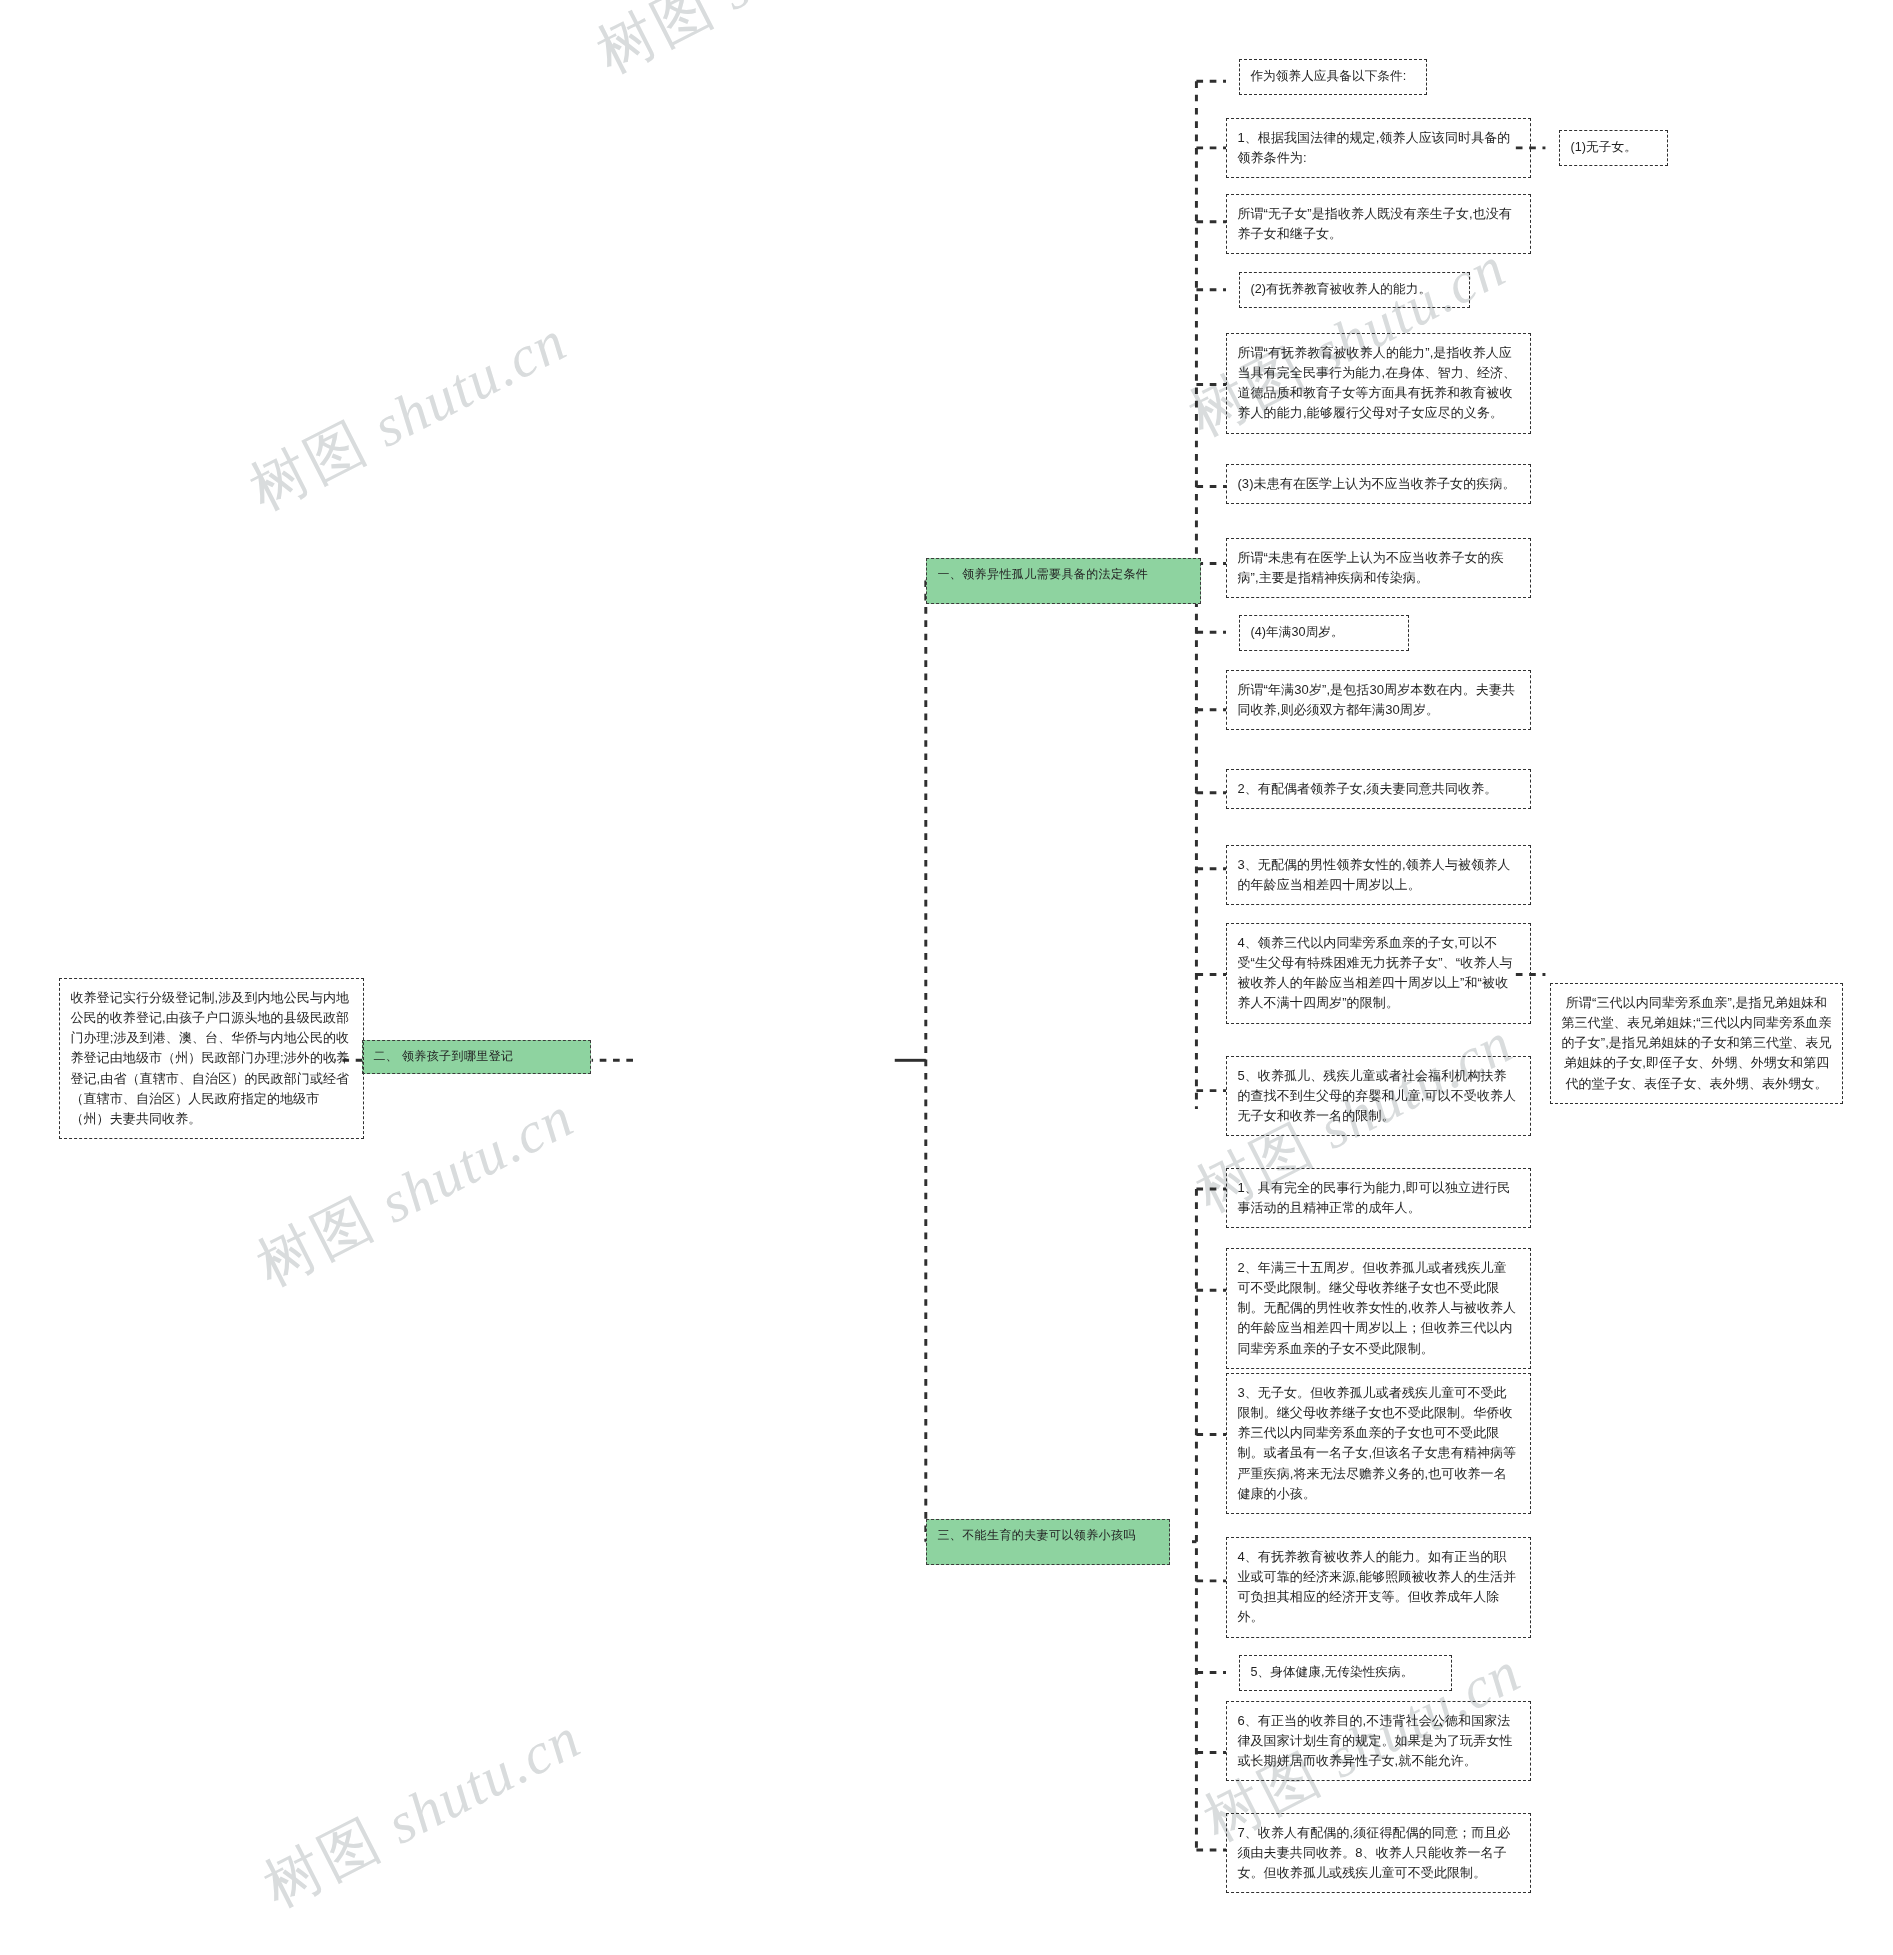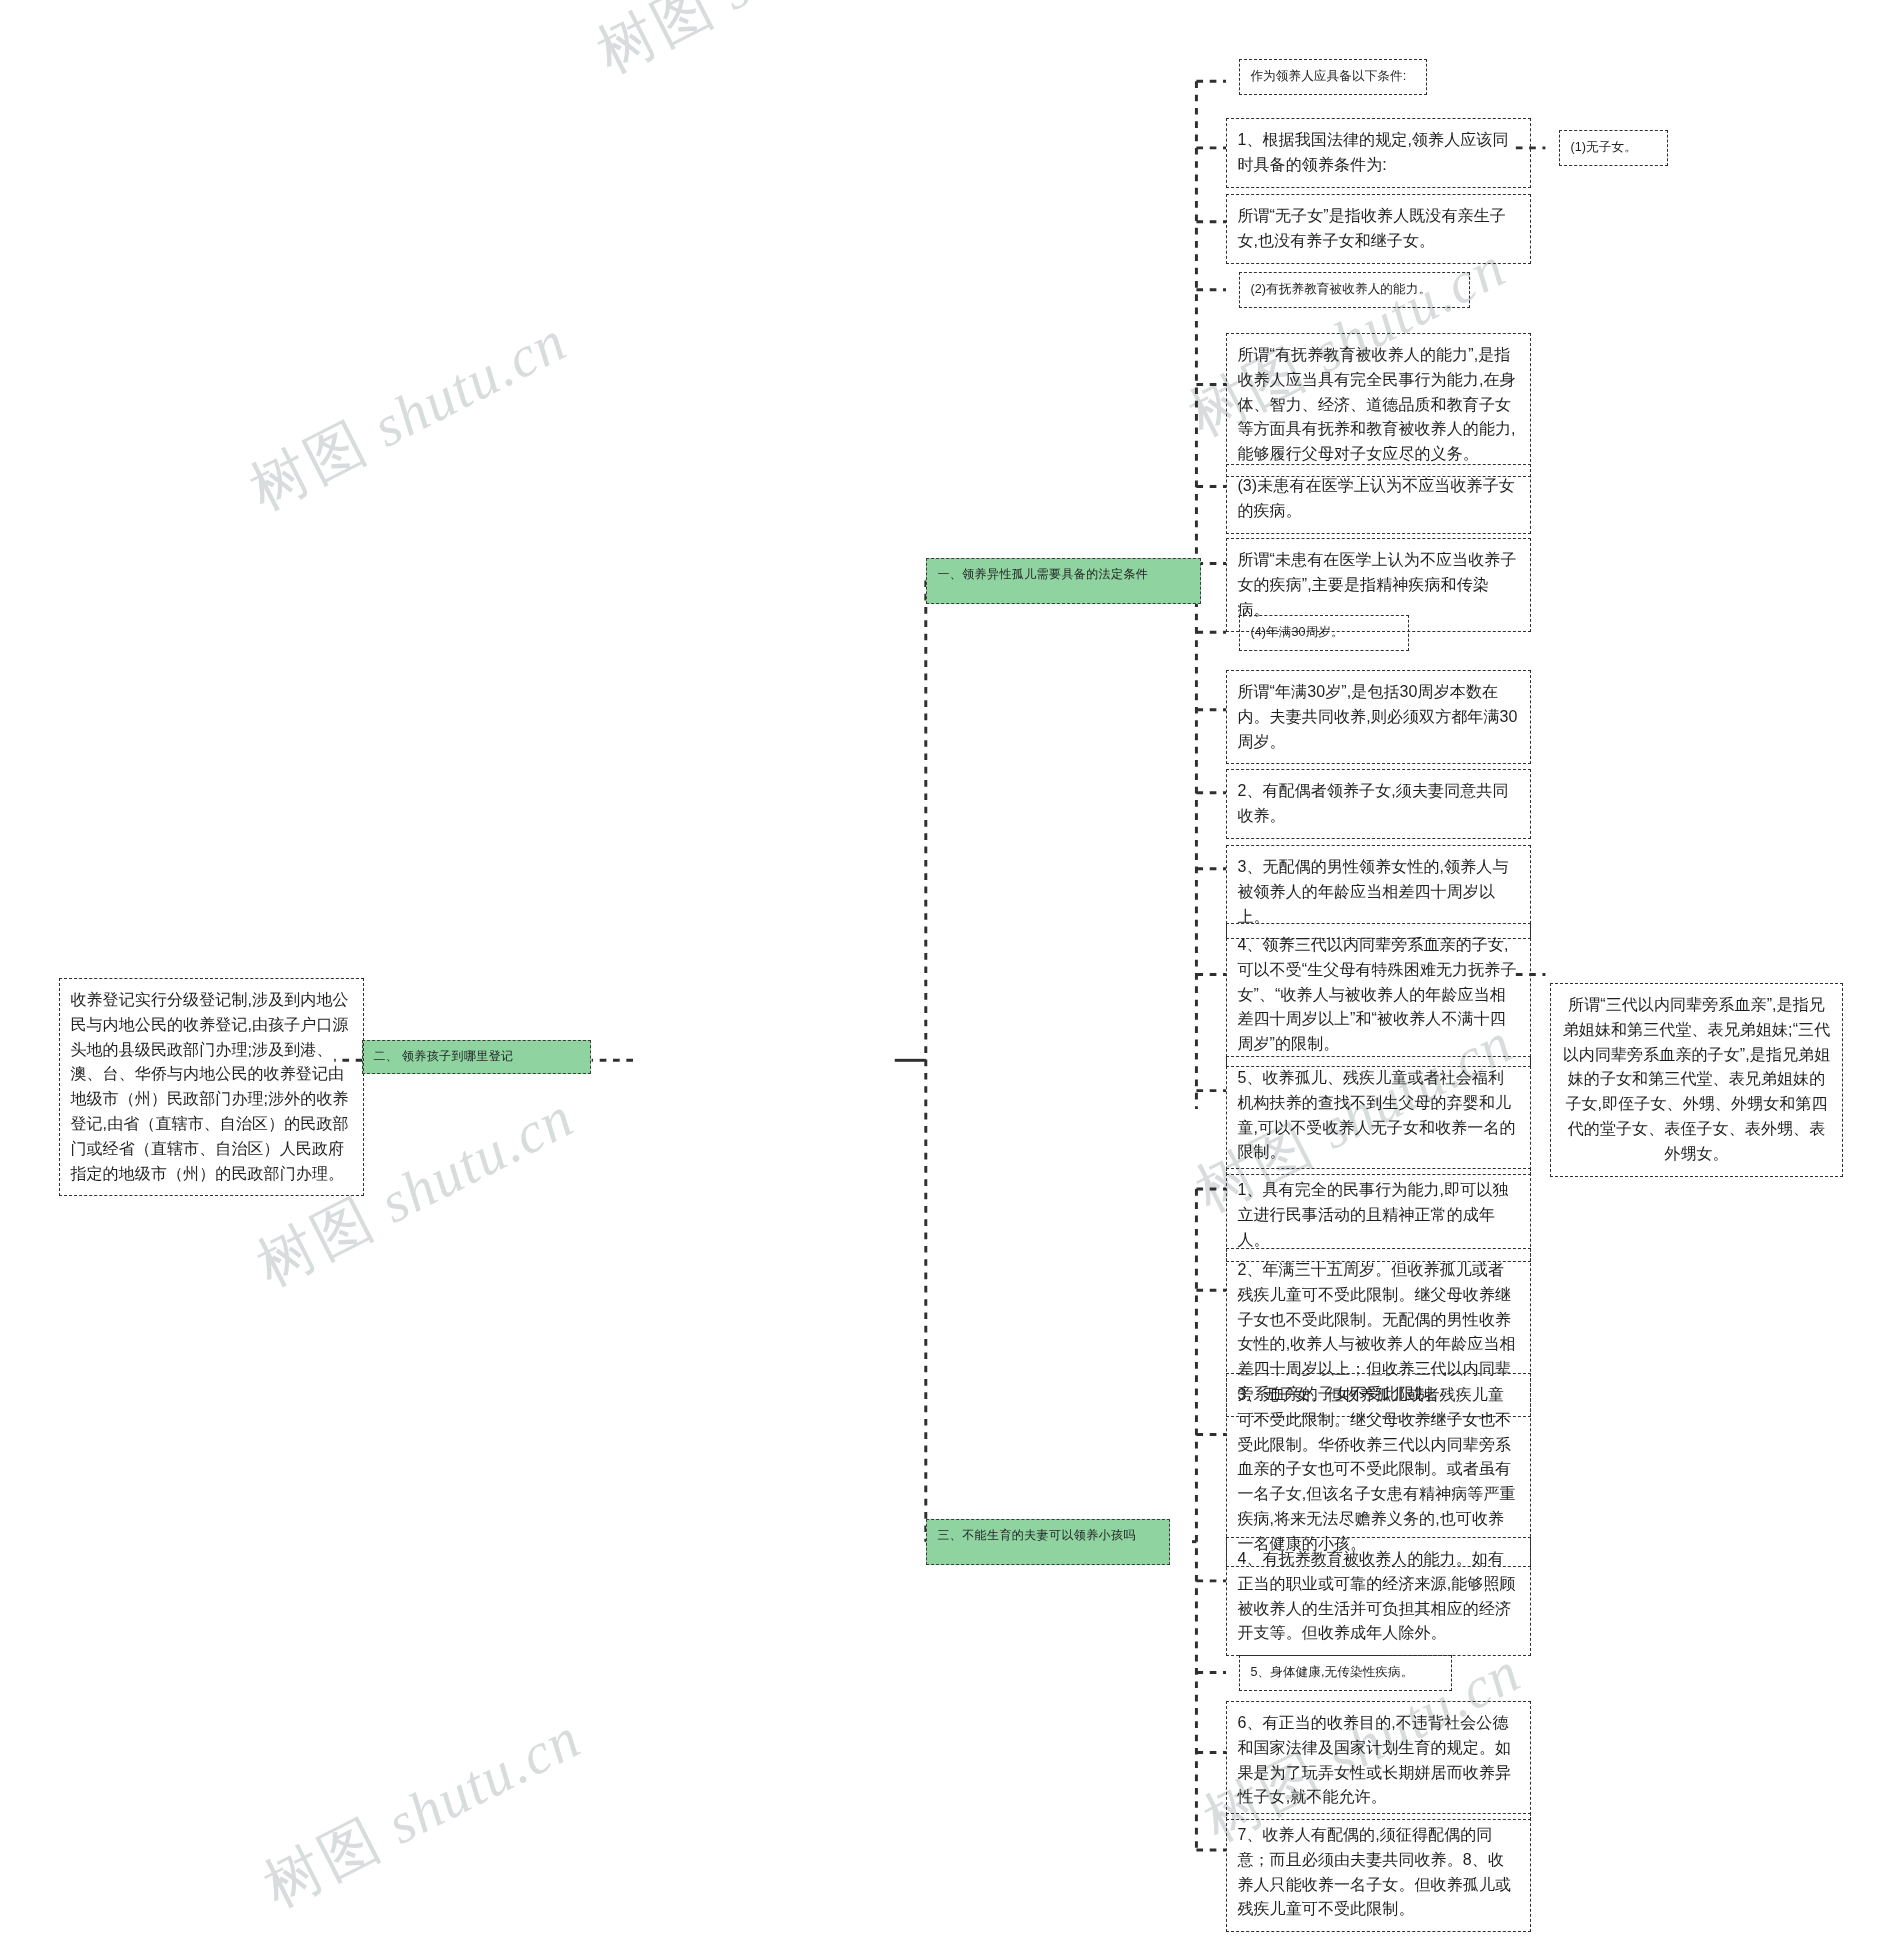--- a/index.html
+++ b/index.html
@@ -104,21 +104,21 @@
     font-size: 12px;
     padding: 7.4px 10.4px;
     letter-spacing: 0.4px;
   }
 
   
   .node-leaf {
     background: transparent;
     border: 1.5px dashed #2f2f2f;
     color: #1f1f1f;
-    font-size: 16px;
+    font-size: 13px;
     padding: 9px 10.4px;
     line-height: 1.55;
     letter-spacing: 0.1px;
   }
   .node-leaf.small {
     font-size: 12.6px;
     padding: 7.4px 10.4px;
     margin-left: 13px;
   }
 </style>
@@ -186,21 +186,21 @@
 
   <div id="node-layer">
 
 
     <div class="node node-branch" style="left:926px; top:558px; width:275px; min-height:46px;">一、领养异性孤儿需要具备的法定条件</div>
 
     <div class="node node-branch" style="left:362px; top:1040px; width:229px; min-height:30px;">二、 领养孩子到哪里登记</div>
 
     <div class="node node-branch" style="left:926px; top:1519px; width:244px; min-height:46px;">三、不能生育的夫妻可以领养小孩吗</div>
 
-    <div class="node node-leaf" style="left:59px; top:978px; width:305px;">收养登记实行分级登记制,涉及到内地公民与内地公民的收养登记,由孩子户口源头地的县级民政部门办理;涉及到港、澳、台、华侨与内地公民的收养登记由地级市（州）民政部门办理;涉外的收养登记,由省（直辖市、自治区）的民政部门或经省（直辖市、自治区）人民政府指定的地级市（州）的民政部门办理。</div>
+    <div class="node node-leaf" style="left:59px; top:978px; width:305px;">收养登记实行分级登记制,涉及到内地公民与内地公民的收养登记,由孩子户口源头地的县级民政部门办理;涉及到港、澳、台、华侨与内地公民的收养登记由地级市（州）民政部门办理;涉外的收养登记,由省（直辖市、自治区）的民政部门或经省（直辖市、自治区）人民政府指定的地级市（州）夫妻共同收养。</div>
 
     <div class="node node-leaf small" style="left:1226px; top:59px; width:188px;">作为领养人应具备以下条件:</div>
 
     <div class="node node-leaf" style="left:1226px; top:118px; width:305px;">1、根据我国法律的规定,领养人应该同时具备的领养条件为:</div>
 
     <div class="node node-leaf" style="left:1226px; top:194px; width:305px;">所谓“无子女”是指收养人既没有亲生子女,也没有养子女和继子女。</div>
 
     <div class="node node-leaf small" style="left:1226px; top:272px; width:231px;">(2)有抚养教育被收养人的能力。</div>
 
     <div class="node node-leaf" style="left:1226px; top:333px; width:305px;">所谓“有抚养教育被收养人的能力”,是指收养人应当具有完全民事行为能力,在身体、智力、经济、道德品质和教育子女等方面具有抚养和教育被收养人的能力,能够履行父母对子女应尽的义务。</div>

